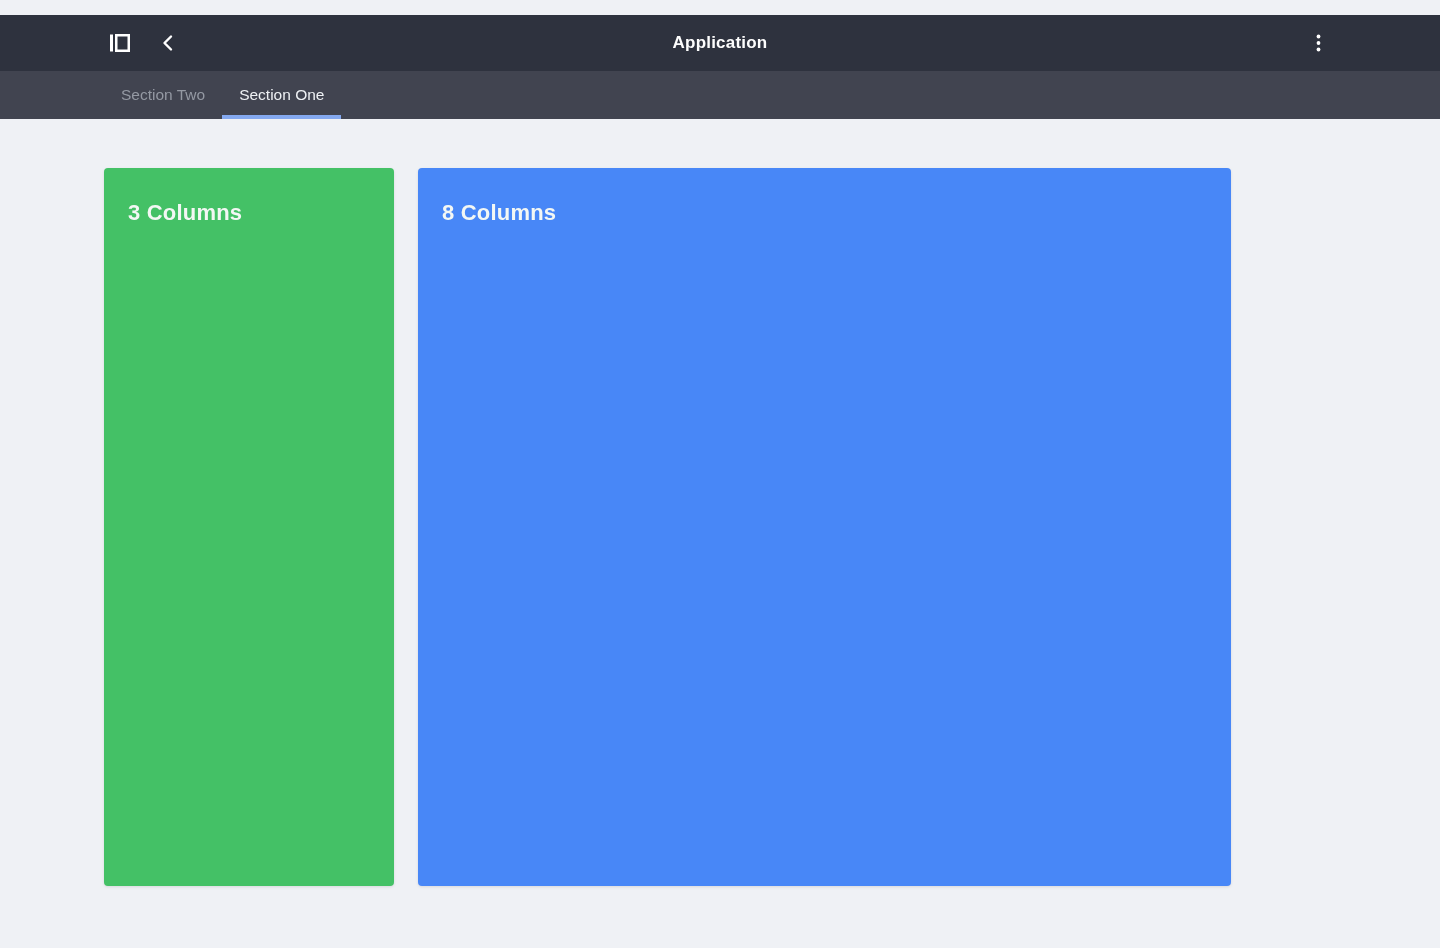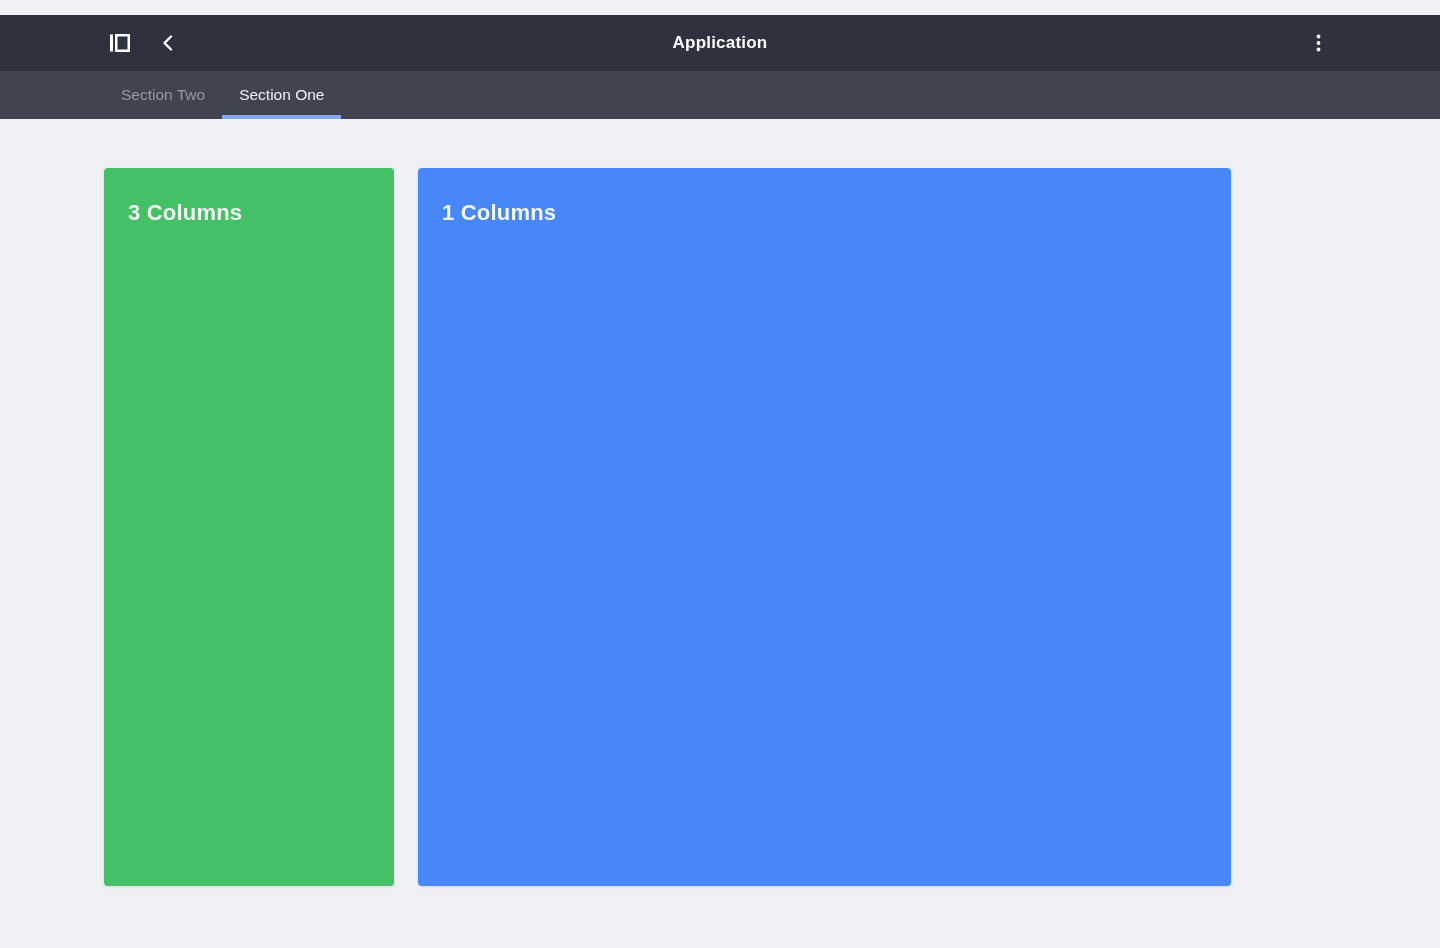--- a/index.html
+++ b/index.html
@@ -173,16 +173,16 @@
     </div>
   </div>
 </nav>
 
 <main class="content">
   <div class="grid">
     <section class="card span-3" style="background: rgb(68, 193, 102);">
       <h2 class="card-title">3 Columns</h2>
     </section>
     <section class="card span-8" style="background: rgb(72, 135, 247);">
-      <h2 class="card-title">1 Columns</h2>
+      <h2 class="card-title">8 Columns</h2>
     </section>
   </div>
 </main>
 
 </body></html>

